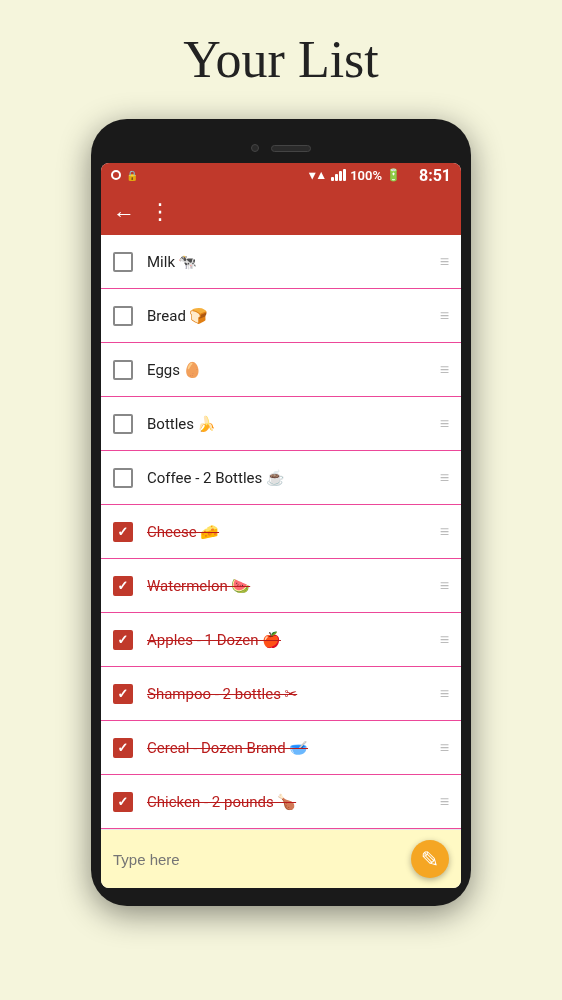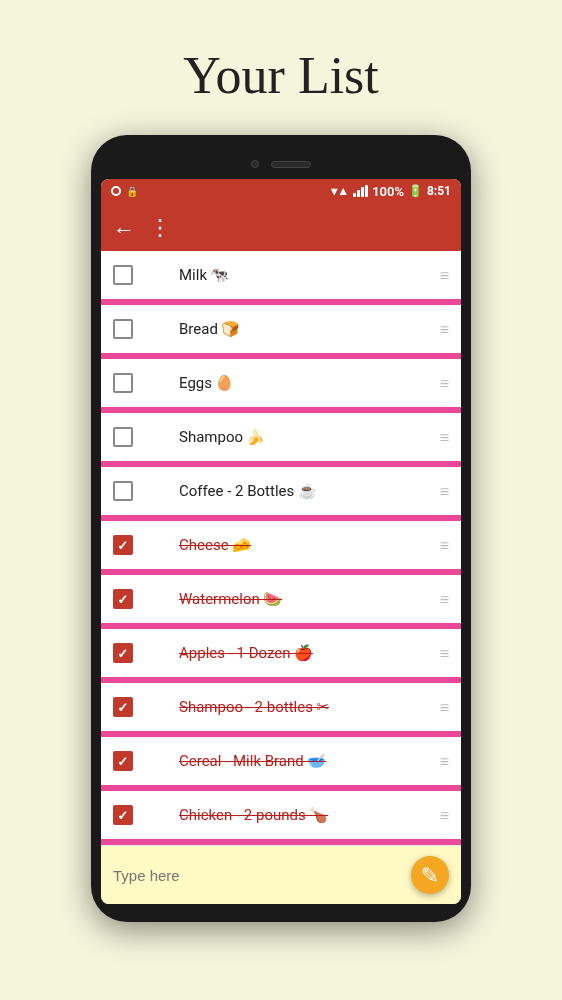--- a/index.html
+++ b/index.html
@@ -9,21 +9,21 @@
       flex-direction: column;
       align-items: center;
       min-height: 1000px;
       font-family: 'Roboto', Arial, sans-serif;
       width: 562px;
     }
     .page-title {
       font-size: 52px;
       font-weight: 400;
       color: #222;
-      margin: 46px 0 30px 0;
+      margin: 30px 0 30px 0;
       font-family: Georgia, serif;
     }
     .phone-outer {
       width: 380px;
       background: #1a1a1a;
       border-radius: 36px;
       padding: 14px 10px 18px 10px;
       box-shadow: 0 8px 32px rgba(0,0,0,0.45);
       position: relative;
     }
@@ -106,23 +106,22 @@
       font-size: 22px;
       cursor: pointer;
     }
     .list-container {
       background: #fff;
     }
     .list-item {
       display: flex;
       align-items: center;
       padding: 13px 12px;
-      border-bottom: 6px solid #ec4899;
+      border-bottom: 1px solid #ec4899;
       min-height: 54px;
-      gap: 32px;
     }
     .list-item-checkbox {
       width: 20px; height: 20px;
       border: 2px solid #888;
       border-radius: 2px;
       margin-right: 14px;
       flex-shrink: 0;
       display: flex;
       align-items: center;
       justify-content: center;
@@ -218,21 +217,21 @@
 
         <span style="font-size:12px;color:#fff;">▾▲</span>
         <div class="signal-bars">
           <div class="signal-bar" style="height:4px;"></div>
           <div class="signal-bar" style="height:7px;"></div>
           <div class="signal-bar" style="height:10px;"></div>
           <div class="signal-bar" style="height:12px;"></div>
         </div>
         <span style="font-size:13px;color:#fff;font-weight:600;">100%</span>
         <span style="font-size:12px;color:#fff;">🔋</span>
-        <span style="font-size:12px;color:#fff;font-weight:700;margin-left:0;">8:51</span>
+        <span style="font-size:16px;color:#fff;font-weight:700;margin-left:14px;">8:51</span>
       </div>
     </div>
 
     <div class="toolbar">
       <span class="toolbar-back">←</span>
       <span class="toolbar-menu">⋮</span>
     </div>
 
     <div class="list-container" id="list-container">
     <div class="list-item">
@@ -245,21 +244,21 @@
           <span class="list-item-text">Bread 🍞</span>
           <span class="list-item-drag">≡</span>
         </div>
         <div class="list-item">
           <div class="list-item-checkbox"></div>
           <span class="list-item-text">Eggs 🥚</span>
           <span class="list-item-drag">≡</span>
         </div>
         <div class="list-item">
           <div class="list-item-checkbox"></div>
-          <span class="list-item-text">Shampoo 🍌</span>
+          <span class="list-item-text">Bottles 🍌</span>
           <span class="list-item-drag">≡</span>
         </div>
         <div class="list-item">
           <div class="list-item-checkbox"></div>
           <span class="list-item-text">Coffee - 2 Bottles ☕</span>
           <span class="list-item-drag">≡</span>
         </div>
         <div class="list-item">
           <div class="list-item-checkbox checked"></div>
           <span class="list-item-text strikethrough">Cheese 🧀</span>
@@ -275,21 +274,21 @@
           <span class="list-item-text strikethrough">Apples - 1 Dozen 🍎</span>
           <span class="list-item-drag">≡</span>
         </div>
         <div class="list-item">
           <div class="list-item-checkbox checked"></div>
           <span class="list-item-text strikethrough">Shampoo - 2 bottles ✂</span>
           <span class="list-item-drag">≡</span>
         </div>
         <div class="list-item">
           <div class="list-item-checkbox checked"></div>
-          <span class="list-item-text strikethrough">Cereal - Milk Brand 🥣</span>
+          <span class="list-item-text strikethrough">Cereal - Dozen Brand 🥣</span>
           <span class="list-item-drag">≡</span>
         </div>
         <div class="list-item">
           <div class="list-item-checkbox checked"></div>
           <span class="list-item-text strikethrough">Chicken - 2 pounds 🍗</span>
           <span class="list-item-drag">≡</span>
         </div>
       </div>
 
     <div class="bottom-bar">

